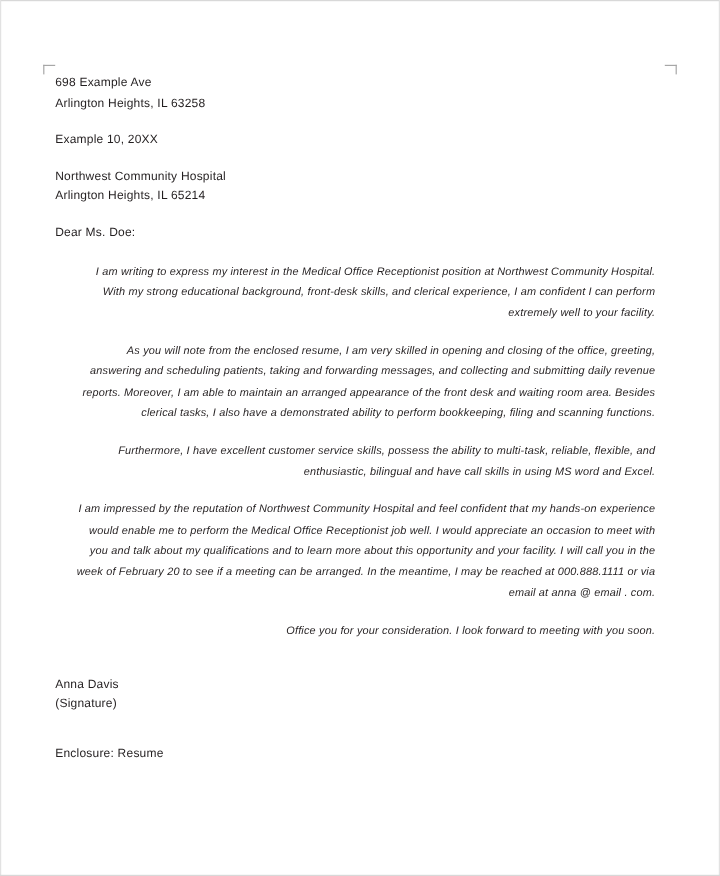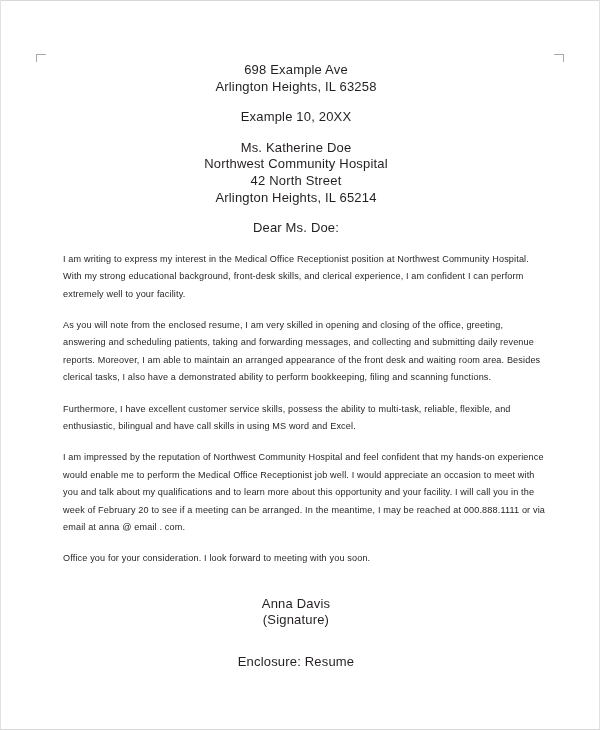--- a/index.html
+++ b/index.html
@@ -66,42 +66,42 @@
   }
 
   .content {
     position: absolute;
     left: 46px;
     top: 62px;
     width: 500px;
   }
 
   .line {
-    font-size: 13px;
+    font-size: 10px;
     line-height: 16.6px;
     letter-spacing: 0.18px;
     color: #231f20;
     white-space: pre-wrap;
-    text-align: center;
   }
 
   .block {
     margin-bottom: 14px;
   }
   .block:last-child {
     margin-bottom: 16px;
   }
 
   p.para {
     margin: 0 0 14px 17px;
     font-size: 9.1px;
     line-height: 17.4px;
     letter-spacing: 0.15px;
-    text-align: left;
+    text-align: right;
     color: #231f20;
+    font-style: italic;
   }
   p.para:last-child {
     margin-bottom: 0;
   }
   .gap-sm { height: 7px; }
   .gap-md { height: 11px; }
 </style>
 </head>
 <body>
 
@@ -116,23 +116,21 @@
     <div class="block">
       <div class="line">698 Example Ave</div>
       <div class="line">Arlington Heights, IL 63258</div>
     </div>
 
     <div class="block">
       <div class="line">Example 10, 20XX</div>
     </div>
 
     <div class="block">
-      <div class="line">Ms. Katherine Doe</div>
       <div class="line">Northwest Community Hospital</div>
-      <div class="line">42 North Street</div>
       <div class="line">Arlington Heights, IL 65214</div>
     </div>
 
     <div class="block">
       <div class="line">Dear Ms. Doe:</div>
     </div>
 
     <p class="para">I am writing to express my interest in the Medical Office Receptionist position at Northwest Community Hospital. With my strong educational background, front-desk skills, and clerical experience, I am confident I can perform extremely well to your facility.</p>
     <p class="para">As you will note from the enclosed resume, I am very skilled in opening and closing of the office, greeting, answering and scheduling patients, taking and forwarding messages, and collecting and submitting daily revenue reports. Moreover, I am able to maintain an arranged appearance of the front desk and waiting room area. Besides clerical tasks, I also have a demonstrated ability to perform bookkeeping, filing and scanning functions.</p>
     <p class="para">Furthermore, I have excellent customer service skills, possess the ability to multi-task, reliable, flexible, and enthusiastic, bilingual and have call skills in using MS word and Excel.</p>

